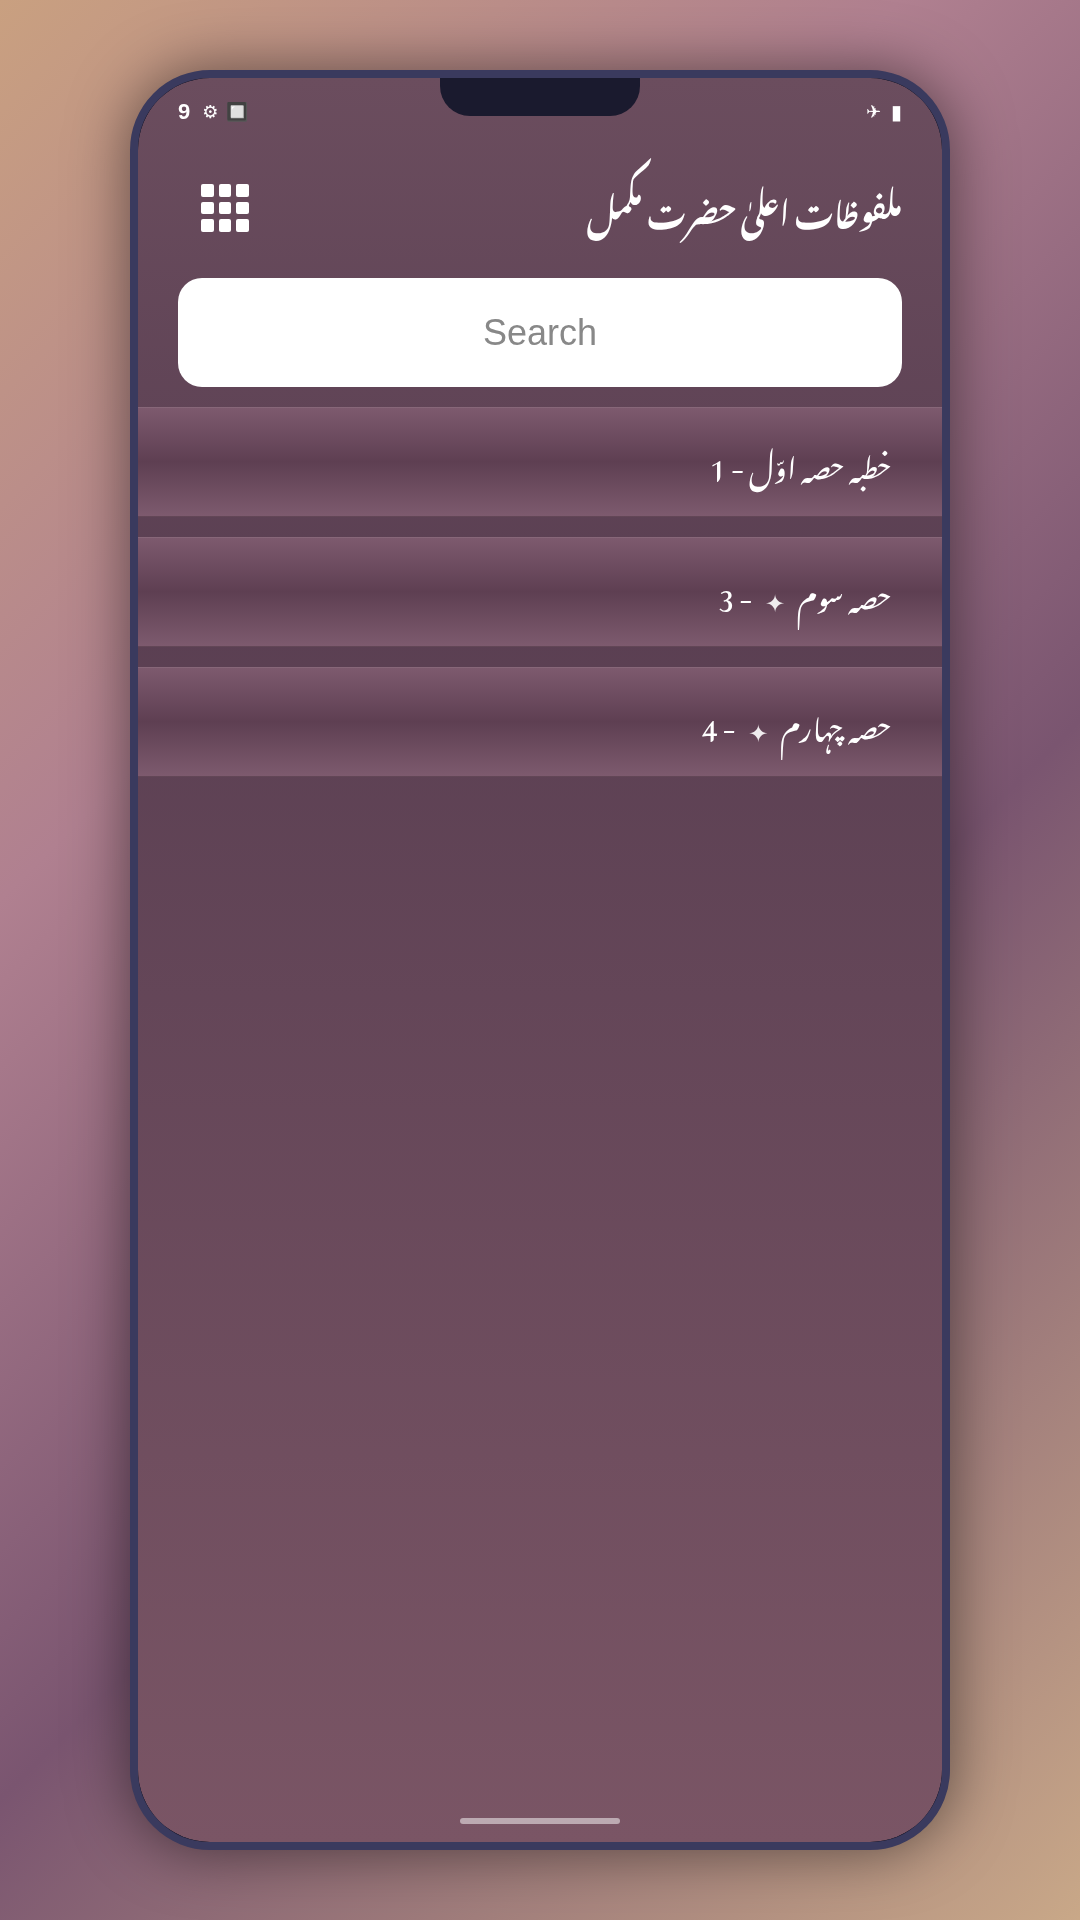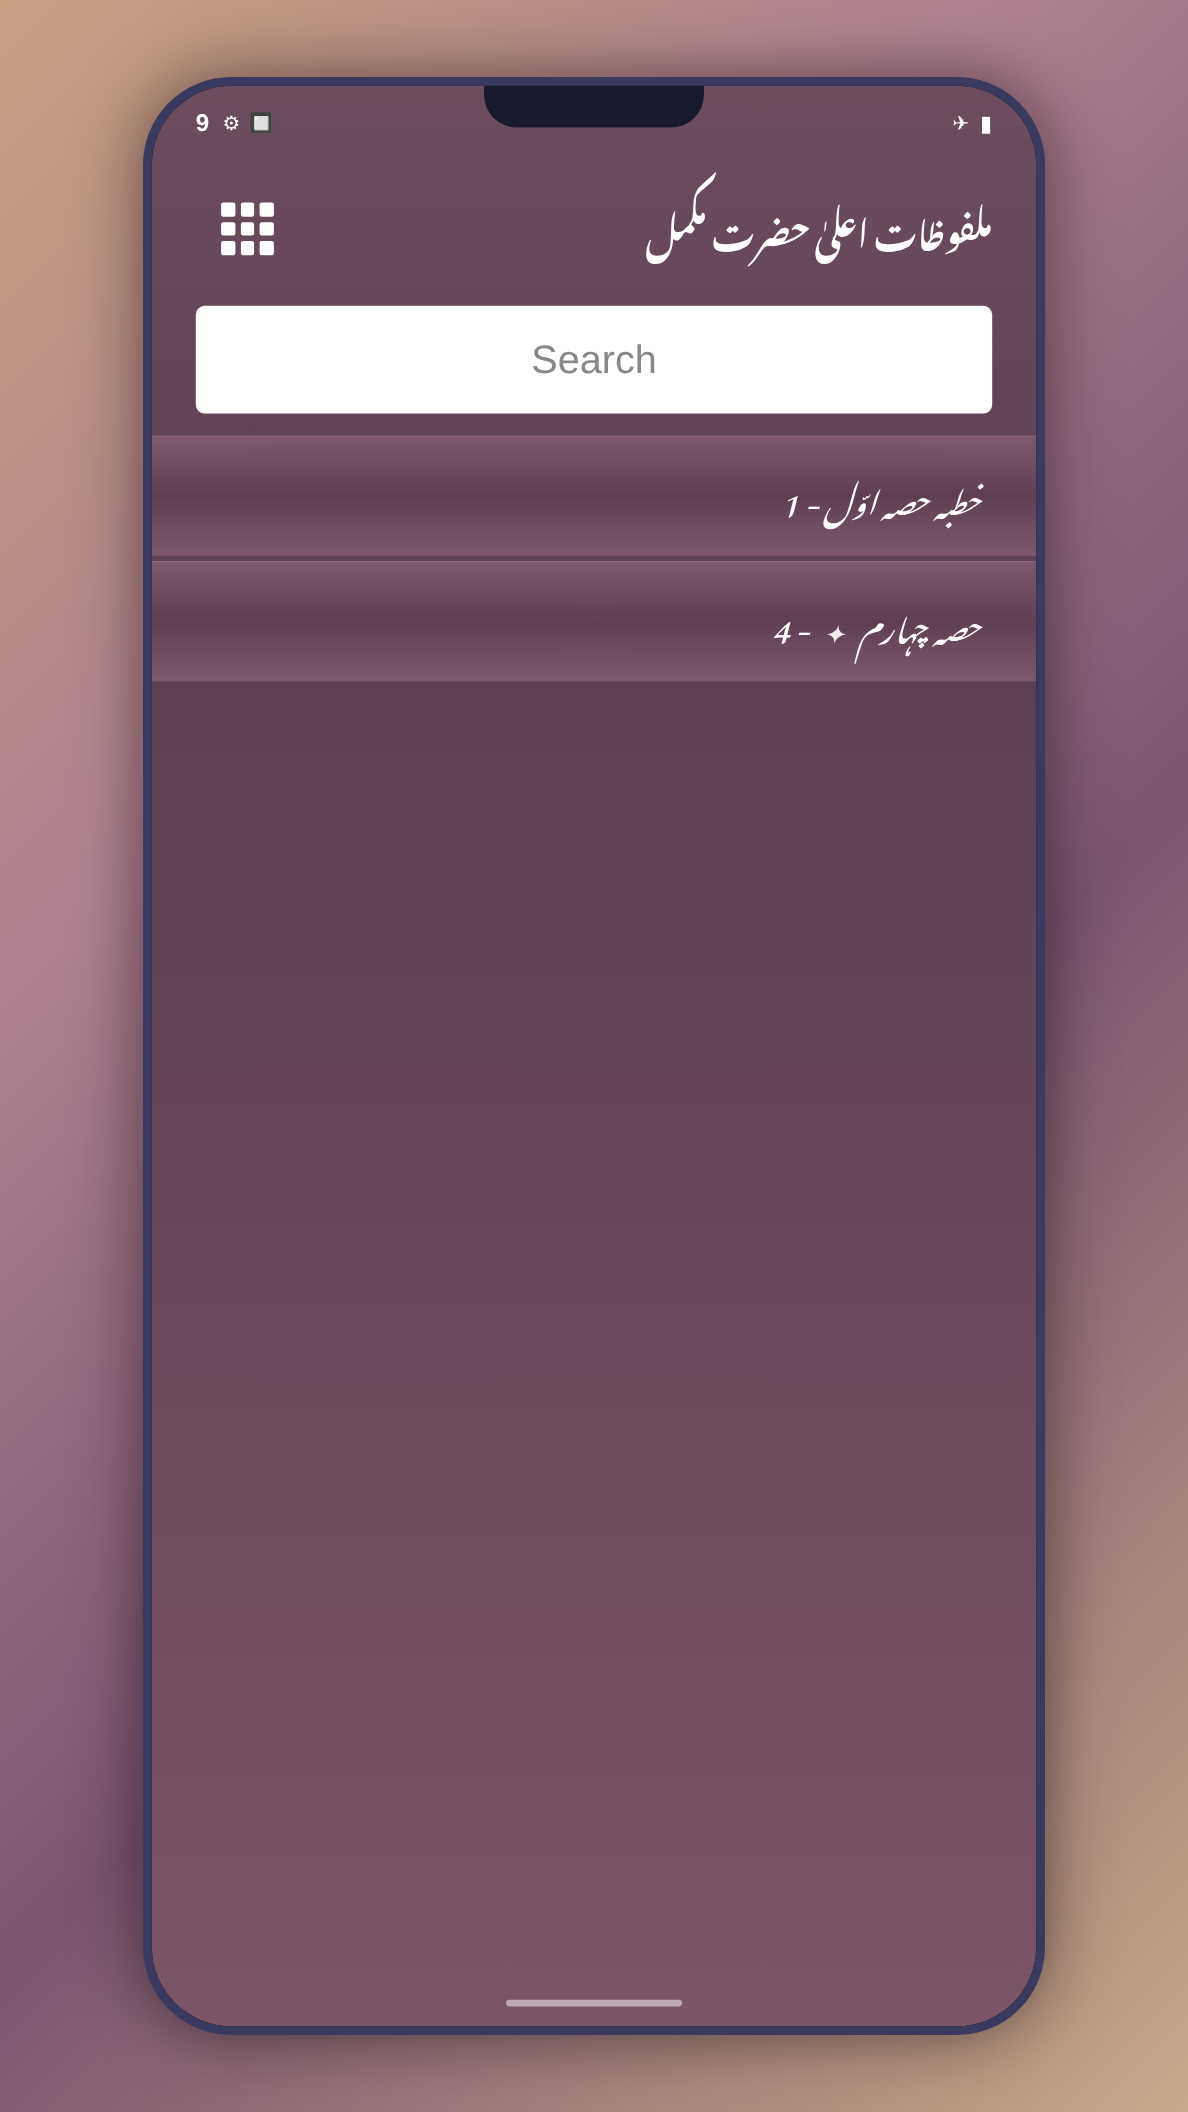--- a/index.html
+++ b/index.html
@@ -136,44 +136,43 @@
       border-radius: 2px;
     }
 
     
     .search-container {
       padding: 10px 40px 20px 40px;
     }
 
     .search-input {
       width: 100%;
-      height: 98px;
+      height: 109px;
       background: white;
       border: none;
-      border-radius: 8px;
+      border-radius: 24px;
       font-size: 36px;
       color: #555;
       text-align: center;
       outline: none;
       cursor: text;
       padding: 0 20px;
     }
 
     .search-input::placeholder {
       color: #888;
       font-size: 36px;
     }
 
     
     .list-container {
       display: flex;
       flex-direction: column;
-      gap: 4px;
+      gap: 20px;
       padding: 0 0;
-      font-style: italic;
     }
 
     .list-item {
       background: linear-gradient(180deg, #7d5a6e 0%, #5e3f52 50%, #7d5a6e 100%);
       height: 110px;
       display: flex;
       align-items: center;
       justify-content: flex-end;
       padding: 0 50px;
       cursor: pointer;
@@ -299,20 +298,25 @@
 
     <div class="list-container">
 
       <div class="list-item">
         <span class="list-item-text">
           خطبہ حصہ اوّل - 1
         </span>
       </div>
 
 
+      <div class="list-item">
+        <span class="list-item-text">
+          حصہ سوم <span class="decorative-star">✦</span> - 3
+        </span>
+      </div>
 
       <div class="list-item">
         <span class="list-item-text">
           حصہ چہارم <span class="decorative-star">✦</span> - 4
         </span>
       </div>
 
     </div>
 
   </div>

